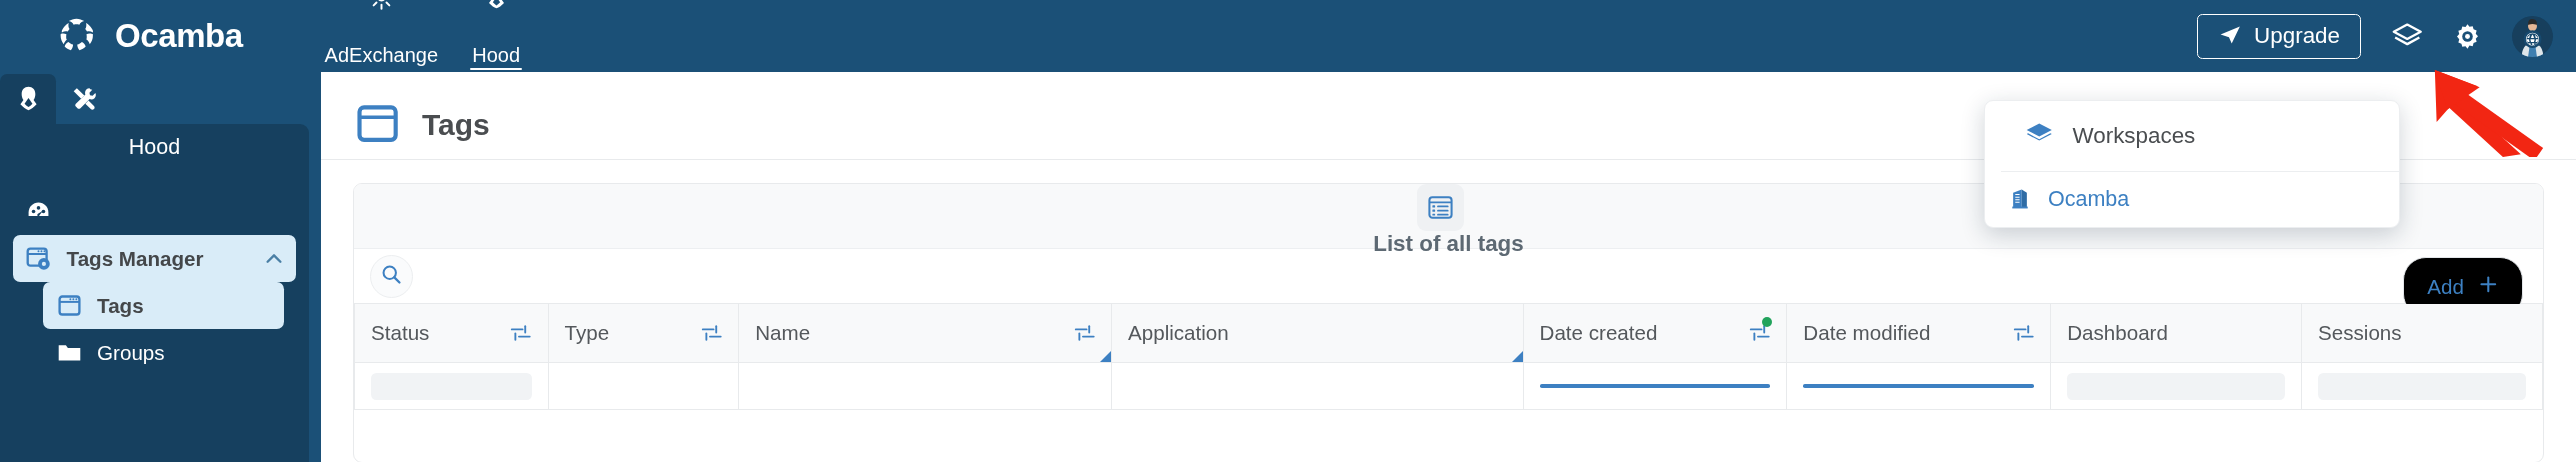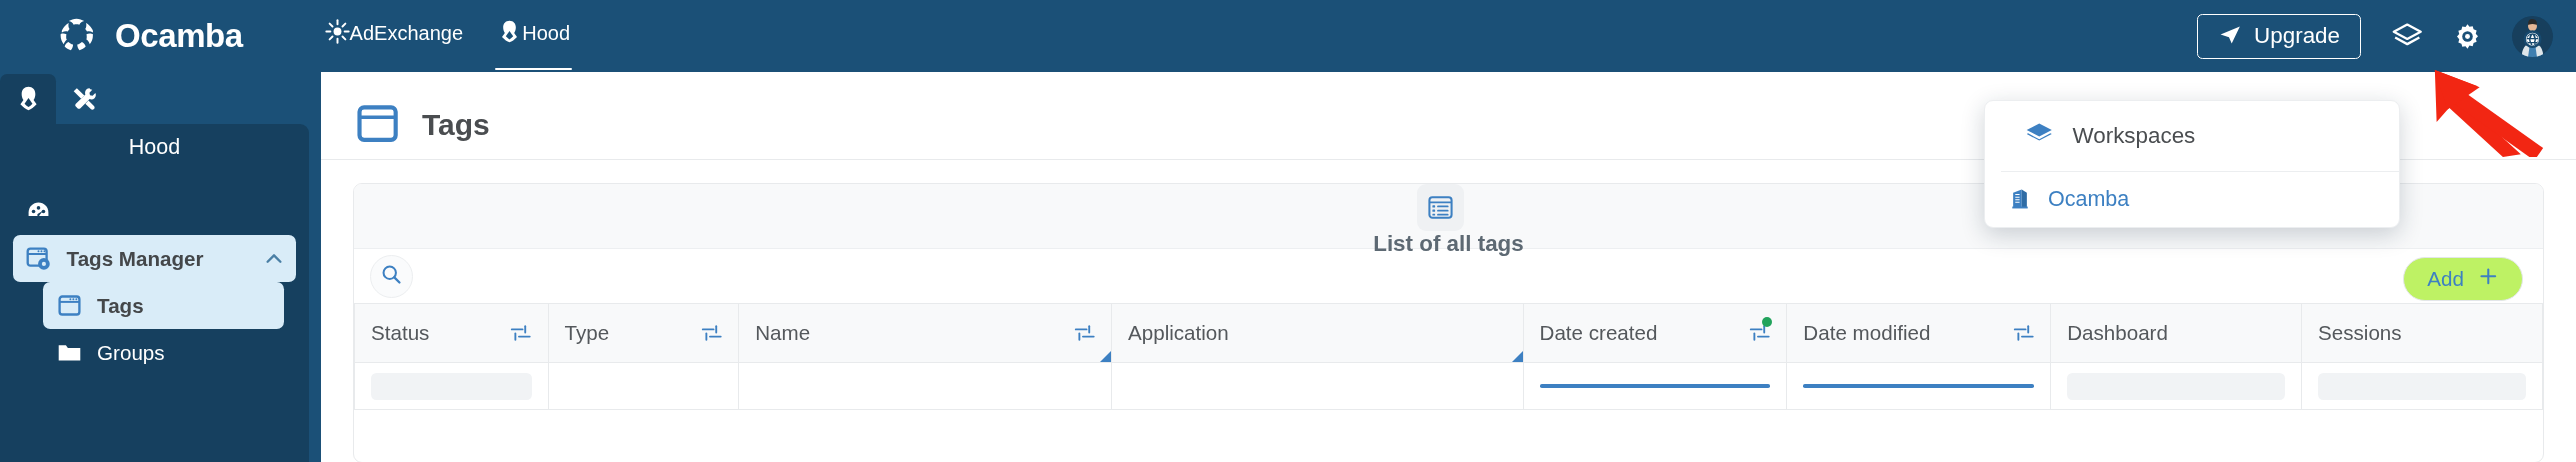--- a/index.html
+++ b/index.html
@@ -20,24 +20,24 @@
   .brand {
     display: flex; align-items: center; gap: 18px;
     margin-left: 56px; width: 265px;
   }
   .brand-mark { width: 41px; height: 41px; flex: 0 0 auto; }
   .brand-name {
     color: #fff; font-size: 33px; font-weight: bold; letter-spacing: -0.4px;
   }
   .topnav { display: flex; align-items: flex-end; height: 72px; }
   .topnav-item {
-    display: flex; flex-direction: row; align-items: center;
+    display: flex; flex-direction: column; align-items: center;
     justify-content: flex-end;
     padding: 0 3.6px 5.4px 3.6px; margin-right: 27px;
-    height: 72px; cursor: pointer; position: relative;
+    height: 72px; cursor: pointer; position: relative; gap: 31px;
   }
   .topnav-item .tn-icon { height: 27px; display:flex; align-items:center; margin-bottom: 2.7px; }
   .topnav-label { color: #ffffff; font-size: 20px; line-height: 23px; }
   .topnav-item.active::after {
     content: ""; position: absolute; left: 1.8px; right: 1.8px; bottom: 1.8px;
     height: 2.7px; background: #ffffff; border-radius: 1.8px;
   }
 
   .topright {
     position: absolute; right: 23px; top: 0; height: 72px;
@@ -116,22 +116,22 @@
     display: flex; align-items: center; padding: 0 20px; flex-direction: column;
   }
   .card-head-icon {
     width: 47px; height: 47px; border-radius: 9px; background: #eff1f3;
     display: flex; align-items: center; justify-content: center;
     flex: 0 0 auto; margin-right: 16px;
   }
   .card-title { font-size: 22.4px; color: #5d6973; font-weight: bold; }
   .add-btn {
     margin-left: auto; display: flex; align-items: center; gap: 14.4px;
-    border: 0.9px solid #e3e6e9; border-radius: 23px; padding: 8px 23px;
-    color: #3d80c2; font-size: 20.6px; cursor: pointer; background: #bef264;
+    border: 0.9px solid #e3e6e9; border-radius: 23px; padding: 16px 23px;
+    color: #3d80c2; font-size: 20.6px; cursor: pointer; background: #000000;
   }
 
   .toolbar-row { height: 54px; display: flex; align-items: center; padding: 0 16px; }
   .search-btn {
     width: 43px; height: 43px; border-radius: 50%; border: 0.9px solid #eceef0;
     background: #fafbfc; display: flex; align-items: center;
     justify-content: center; cursor: pointer;
   }
 
   table.tags-table { width: 100%; border-collapse: collapse; table-layout: fixed; }

